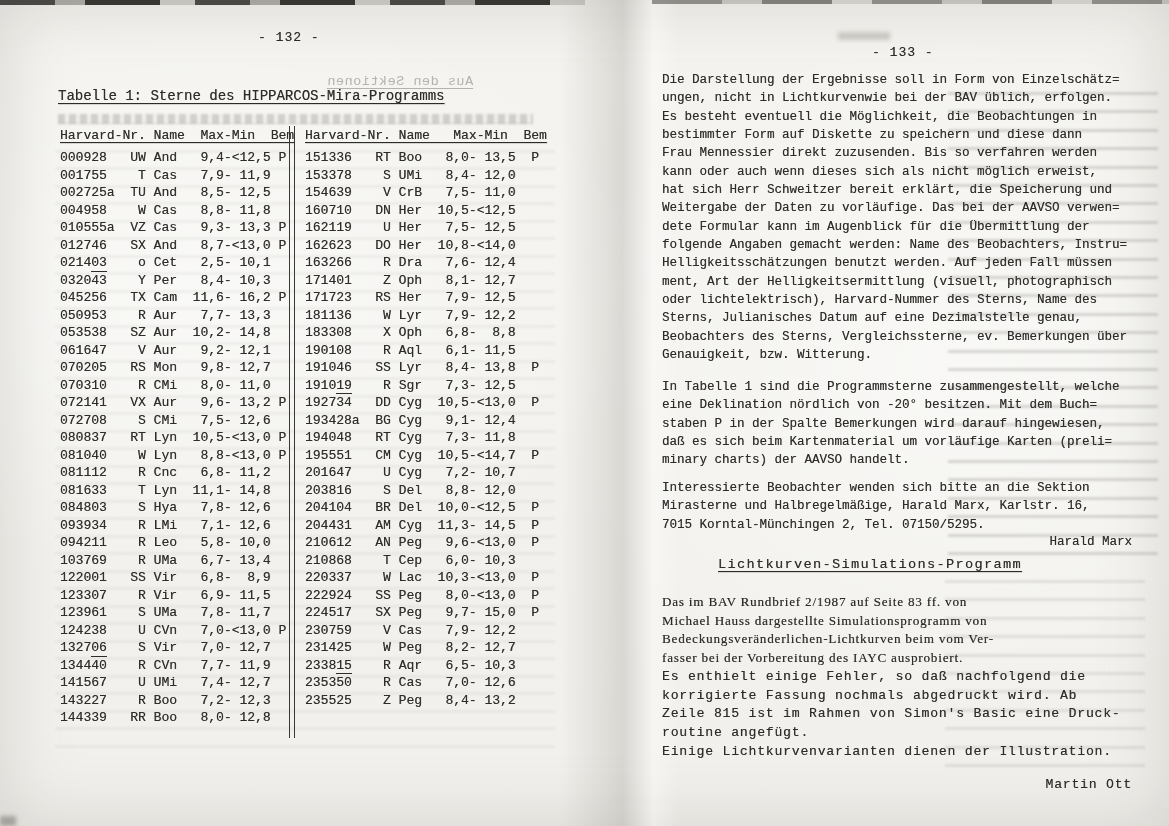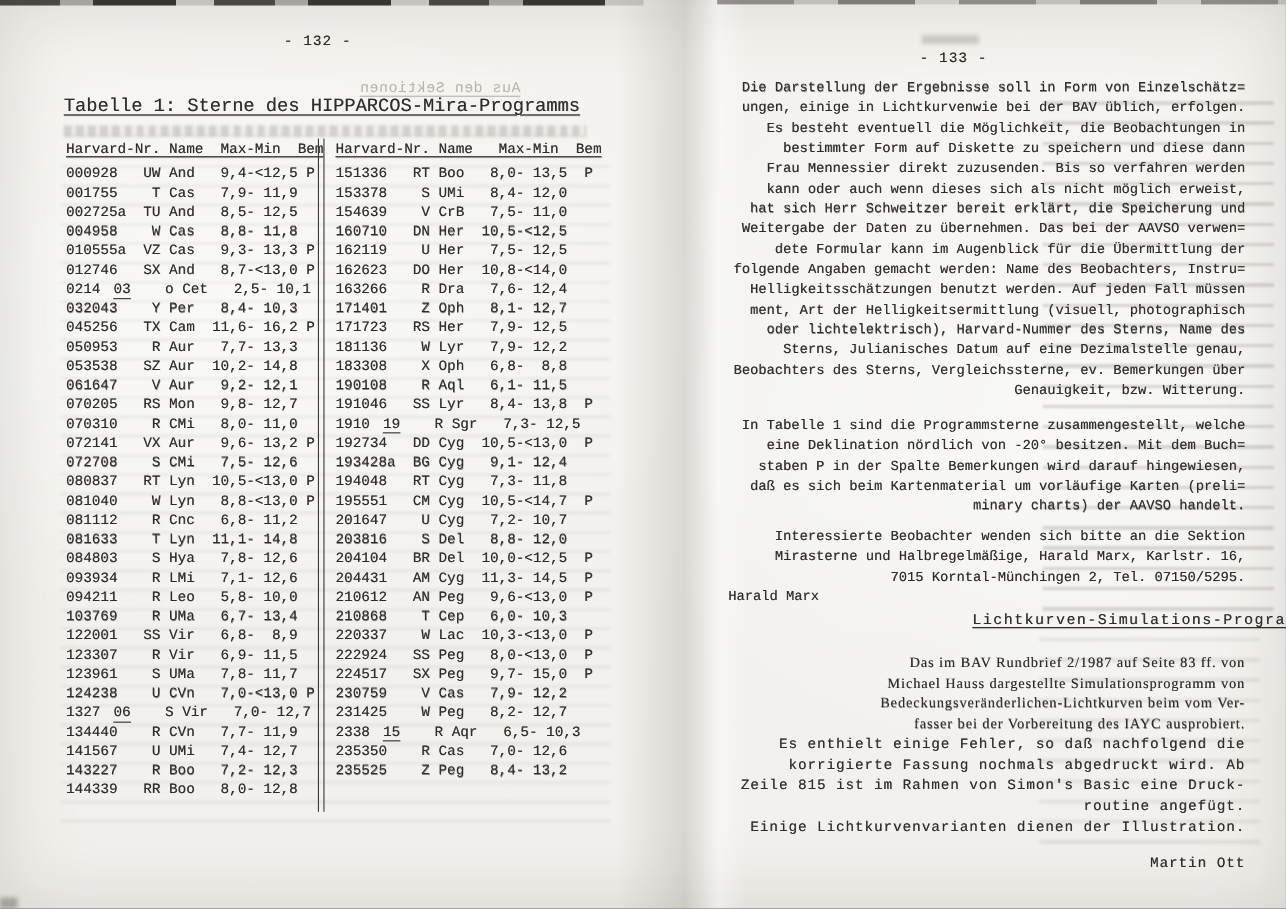--- a/index.html
+++ b/index.html
@@ -37,42 +37,42 @@
     background:repeating-linear-gradient(180deg,rgba(148,145,139,.20) 0 3px,transparent 3px 17.5px);}
   .bleed-listing{left:948px;top:92px;width:210px;height:470px;filter:blur(1.1px);
     background:repeating-linear-gradient(180deg,rgba(140,137,131,.30) 0 3px,transparent 3px 18.4px);}
   .bleed-listing2{left:945px;top:580px;width:200px;height:190px;filter:blur(1.3px);
     background:repeating-linear-gradient(180deg,rgba(140,137,131,.18) 0 3px,transparent 3px 18.4px);}
   .pageno-ghost{left:838px;top:32px;width:52px;height:8px;background:rgba(145,142,136,.4);filter:blur(2px);}
 
   
   .pageno{font-size:13px;letter-spacing:1px;}
   .lp-pageno{left:258px;top:30px;}
-  .lp-title{left:58px;top:88px;font-size:17px;}
+  .lp-title{left:58px;top:88px;font-size:14px;}
   .tbl-header{top:128px;font-size:13px;}
   .tbl-header-left{left:60px;}
   .tbl-header-right{left:305px;}
   .tbl{top:149px;font-size:13px;line-height:17.5px;white-space:pre;}
   .tbl-left{left:60px;}
   .tbl-right{left:305px;}
   .trow{white-space:pre;}
-  .trow .u{border-bottom:1.3px solid #2e2c29;padding-bottom:.5px;margin-left:12px;}
+  .trow .u{border-bottom:1.3px solid #2e2c29;padding-bottom:.5px;}
   .vrule{top:126px;width:1.4px;height:612px;background:#3a3834;}
   .vrule-a{left:289px;}
   .vrule-b{left:294px;}
 
   
-  .rp-pageno{left:836px;top:45px;}
-  .rp-col{left:662px;width:470px;text-align:right;}
+  .rp-pageno{left:872px;top:45px;}
+  .rp-col{left:662px;width:470px;}
   .rp-upper{font-size:12.5px;line-height:18.35px;}
   .rp-spaced{font-size:13px;line-height:18.6px;letter-spacing:.85px;}
   .p1{top:71px;}
   .p2{top:378px;}
   .p3{top:479px;}
-  .sig1{top:533px;text-align:left;}
+  .sig1{top:533px;text-align:right;}
   .rp-heading{top:557px;padding-left:56px;font-size:13.5px;letter-spacing:1.4px;}
   .p4{top:593px;font-family:Liberation Serif, serif;}
   .p5{top:668px;}
   .p6{top:743px;}
   .sig2{top:776px;text-align:right;padding-right:52px;}
 </style>
 </head>
 <body>
 
 <div id="scan">
@@ -99,27 +99,27 @@
   <div class="abs vrule vrule-a"></div>
   <div class="abs vrule vrule-b"></div>
 
   <div class="abs tbl tbl-left ink"><div class="trow">000928   UW And   9,4-&lt;12,5 P</div><div class="trow">001755    T Cas   7,9- 11,9</div><div class="trow">002725a  TU And   8,5- 12,5</div><div class="trow">004958    W Cas   8,8- 11,8</div><div class="trow">010555a  VZ Cas   9,3- 13,3 P</div><div class="trow">012746   SX And   8,7-&lt;13,0 P</div><div class="trow">0214<span class="u">03</span>    o Cet   2,5- 10,1</div><div class="trow">032043    Y Per   8,4- 10,3</div><div class="trow">045256   TX Cam  11,6- 16,2 P</div><div class="trow">050953    R Aur   7,7- 13,3</div><div class="trow">053538   SZ Aur  10,2- 14,8</div><div class="trow">061647    V Aur   9,2- 12,1</div><div class="trow">070205   RS Mon   9,8- 12,7</div><div class="trow">070310    R CMi   8,0- 11,0</div><div class="trow">072141   VX Aur   9,6- 13,2 P</div><div class="trow">072708    S CMi   7,5- 12,6</div><div class="trow">080837   RT Lyn  10,5-&lt;13,0 P</div><div class="trow">081040    W Lyn   8,8-&lt;13,0 P</div><div class="trow">081112    R Cnc   6,8- 11,2</div><div class="trow">081633    T Lyn  11,1- 14,8</div><div class="trow">084803    S Hya   7,8- 12,6</div><div class="trow">093934    R LMi   7,1- 12,6</div><div class="trow">094211    R Leo   5,8- 10,0</div><div class="trow">103769    R UMa   6,7- 13,4</div><div class="trow">122001   SS Vir   6,8-  8,9</div><div class="trow">123307    R Vir   6,9- 11,5</div><div class="trow">123961    S UMa   7,8- 11,7</div><div class="trow">124238    U CVn   7,0-&lt;13,0 P</div><div class="trow">1327<span class="u">06</span>    S Vir   7,0- 12,7</div><div class="trow">134440    R CVn   7,7- 11,9</div><div class="trow">141567    U UMi   7,4- 12,7</div><div class="trow">143227    R Boo   7,2- 12,3</div><div class="trow">144339   RR Boo   8,0- 12,8</div></div>
   <div class="abs tbl tbl-right ink"><div class="trow">151336   RT Boo   8,0- 13,5  P</div><div class="trow">153378    S UMi   8,4- 12,0</div><div class="trow">154639    V CrB   7,5- 11,0</div><div class="trow">160710   DN Her  10,5-&lt;12,5</div><div class="trow">162119    U Her   7,5- 12,5</div><div class="trow">162623   DO Her  10,8-&lt;14,0</div><div class="trow">163266    R Dra   7,6- 12,4</div><div class="trow">171401    Z Oph   8,1- 12,7</div><div class="trow">171723   RS Her   7,9- 12,5</div><div class="trow">181136    W Lyr   7,9- 12,2</div><div class="trow">183308    X Oph   6,8-  8,8</div><div class="trow">190108    R Aql   6,1- 11,5</div><div class="trow">191046   SS Lyr   8,4- 13,8  P</div><div class="trow">1910<span class="u">19</span>    R Sgr   7,3- 12,5</div><div class="trow">192734   DD Cyg  10,5-&lt;13,0  P</div><div class="trow">193428a  BG Cyg   9,1- 12,4</div><div class="trow">194048   RT Cyg   7,3- 11,8</div><div class="trow">195551   CM Cyg  10,5-&lt;14,7  P</div><div class="trow">201647    U Cyg   7,2- 10,7</div><div class="trow">203816    S Del   8,8- 12,0</div><div class="trow">204104   BR Del  10,0-&lt;12,5  P</div><div class="trow">204431   AM Cyg  11,3- 14,5  P</div><div class="trow">210612   AN Peg   9,6-&lt;13,0  P</div><div class="trow">210868    T Cep   6,0- 10,3</div><div class="trow">220337    W Lac  10,3-&lt;13,0  P</div><div class="trow">222924   SS Peg   8,0-&lt;13,0  P</div><div class="trow">224517   SX Peg   9,7- 15,0  P</div><div class="trow">230759    V Cas   7,9- 12,2</div><div class="trow">231425    W Peg   8,2- 12,7</div><div class="trow">2338<span class="u">15</span>    R Aqr   6,5- 10,3</div><div class="trow">235350    R Cas   7,0- 12,6</div><div class="trow">235525    Z Peg   8,4- 13,2</div></div>
 
   <div class="abs rp-pageno pageno ink">- 133 -</div>
 
   <div class="abs rp-col rp-upper p1 ink">
       <div class="line pre">Die Darstellung der Ergebnisse soll in Form von Einzelschätz=</div>
-      <div class="line pre">ungen, einige in Lichtkurvenwie bei der BAV üblich, erfolgen.</div>
+      <div class="line pre">ungen, nicht in Lichtkurvenwie bei der BAV üblich, erfolgen.</div>
       <div class="line pre">Es besteht eventuell die Möglichkeit, die Beobachtungen in</div>
       <div class="line pre">bestimmter Form auf Diskette zu speichern und diese dann</div>
       <div class="line pre">Frau Mennessier direkt zuzusenden. Bis so verfahren werden</div>
       <div class="line pre">kann oder auch wenn dieses sich als nicht möglich erweist,</div>
       <div class="line pre">hat sich Herr Schweitzer bereit erklärt, die Speicherung und</div>
-      <div class="line pre">Weitergabe der Daten zu übernehmen. Das bei der AAVSO verwen=</div>
+      <div class="line pre">Weitergabe der Daten zu vorläufige. Das bei der AAVSO verwen=</div>
       <div class="line pre">dete Formular kann im Augenblick für die Übermittlung der</div>
       <div class="line pre">folgende Angaben gemacht werden: Name des Beobachters, Instru=</div>
       <div class="line pre">Helligkeitsschätzungen benutzt werden. Auf jeden Fall müssen</div>
       <div class="line pre">ment, Art der Helligkeitsermittlung (visuell, photographisch</div>
       <div class="line pre">oder lichtelektrisch), Harvard-Nummer des Sterns, Name des</div>
       <div class="line pre">Sterns, Julianisches Datum auf eine Dezimalstelle genau,</div>
       <div class="line pre">Beobachters des Sterns, Vergleichssterne, ev. Bemerkungen über</div>
       <div class="line pre">Genauigkeit, bzw. Witterung.</div>
     </div>
 

